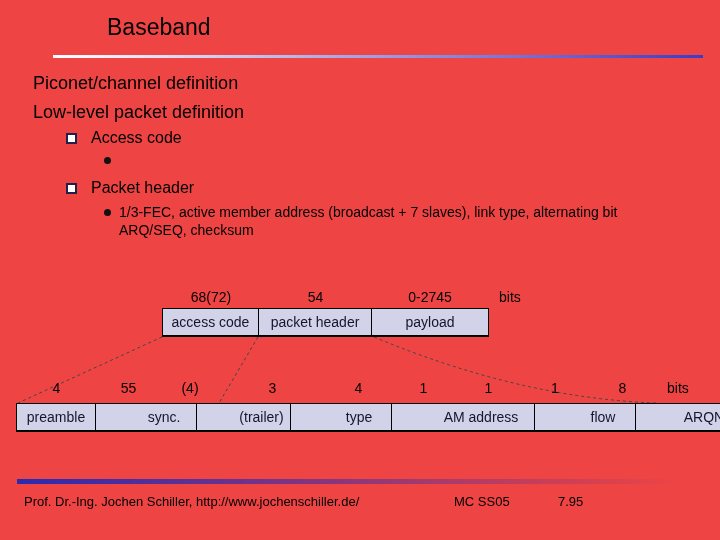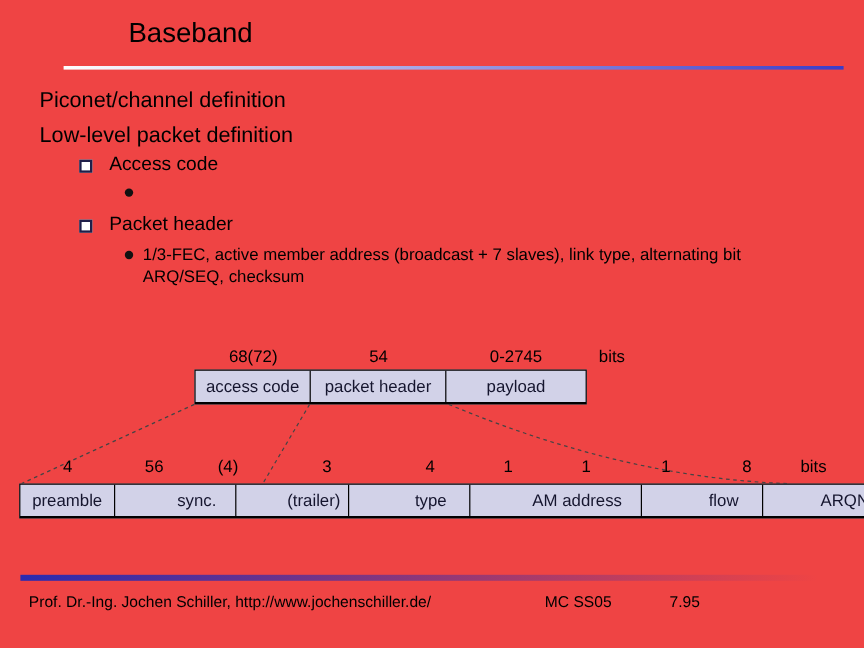--- a/index.html
+++ b/index.html
@@ -85,21 +85,21 @@
   <span class="abs bits" style="left:499px; top:289px;">bits</span>
 
   <div class="boxes" style="left:162px; top:308px;">
     <span class="box" style="width:96px;">access code</span>
     <span class="box" style="width:113px;">packet header</span>
     <span class="box" style="width:116px;text-align:center;">payload</span>
   </div>
 
   <div class="labels" style="left:17px; top:380px;">
     <span class="num" style="width:79px;">4</span>
-    <span class="num" style="width:65px;">56</span>
+    <span class="num" style="width:65px;">55</span>
     <span class="num" style="width:58px;">(4)</span>
     <span class="num" style="width:107px;">3</span>
     <span class="num" style="width:65px;">4</span>
     <span class="num" style="width:65px;">1</span>
     <span class="num" style="width:65px;">1</span>
     <span class="num" style="width:68px;">1</span>
     <span class="num" style="width:67px;">8</span>
   </div>
   <span class="abs bits" style="left:667px; top:380px;">bits</span>
 

